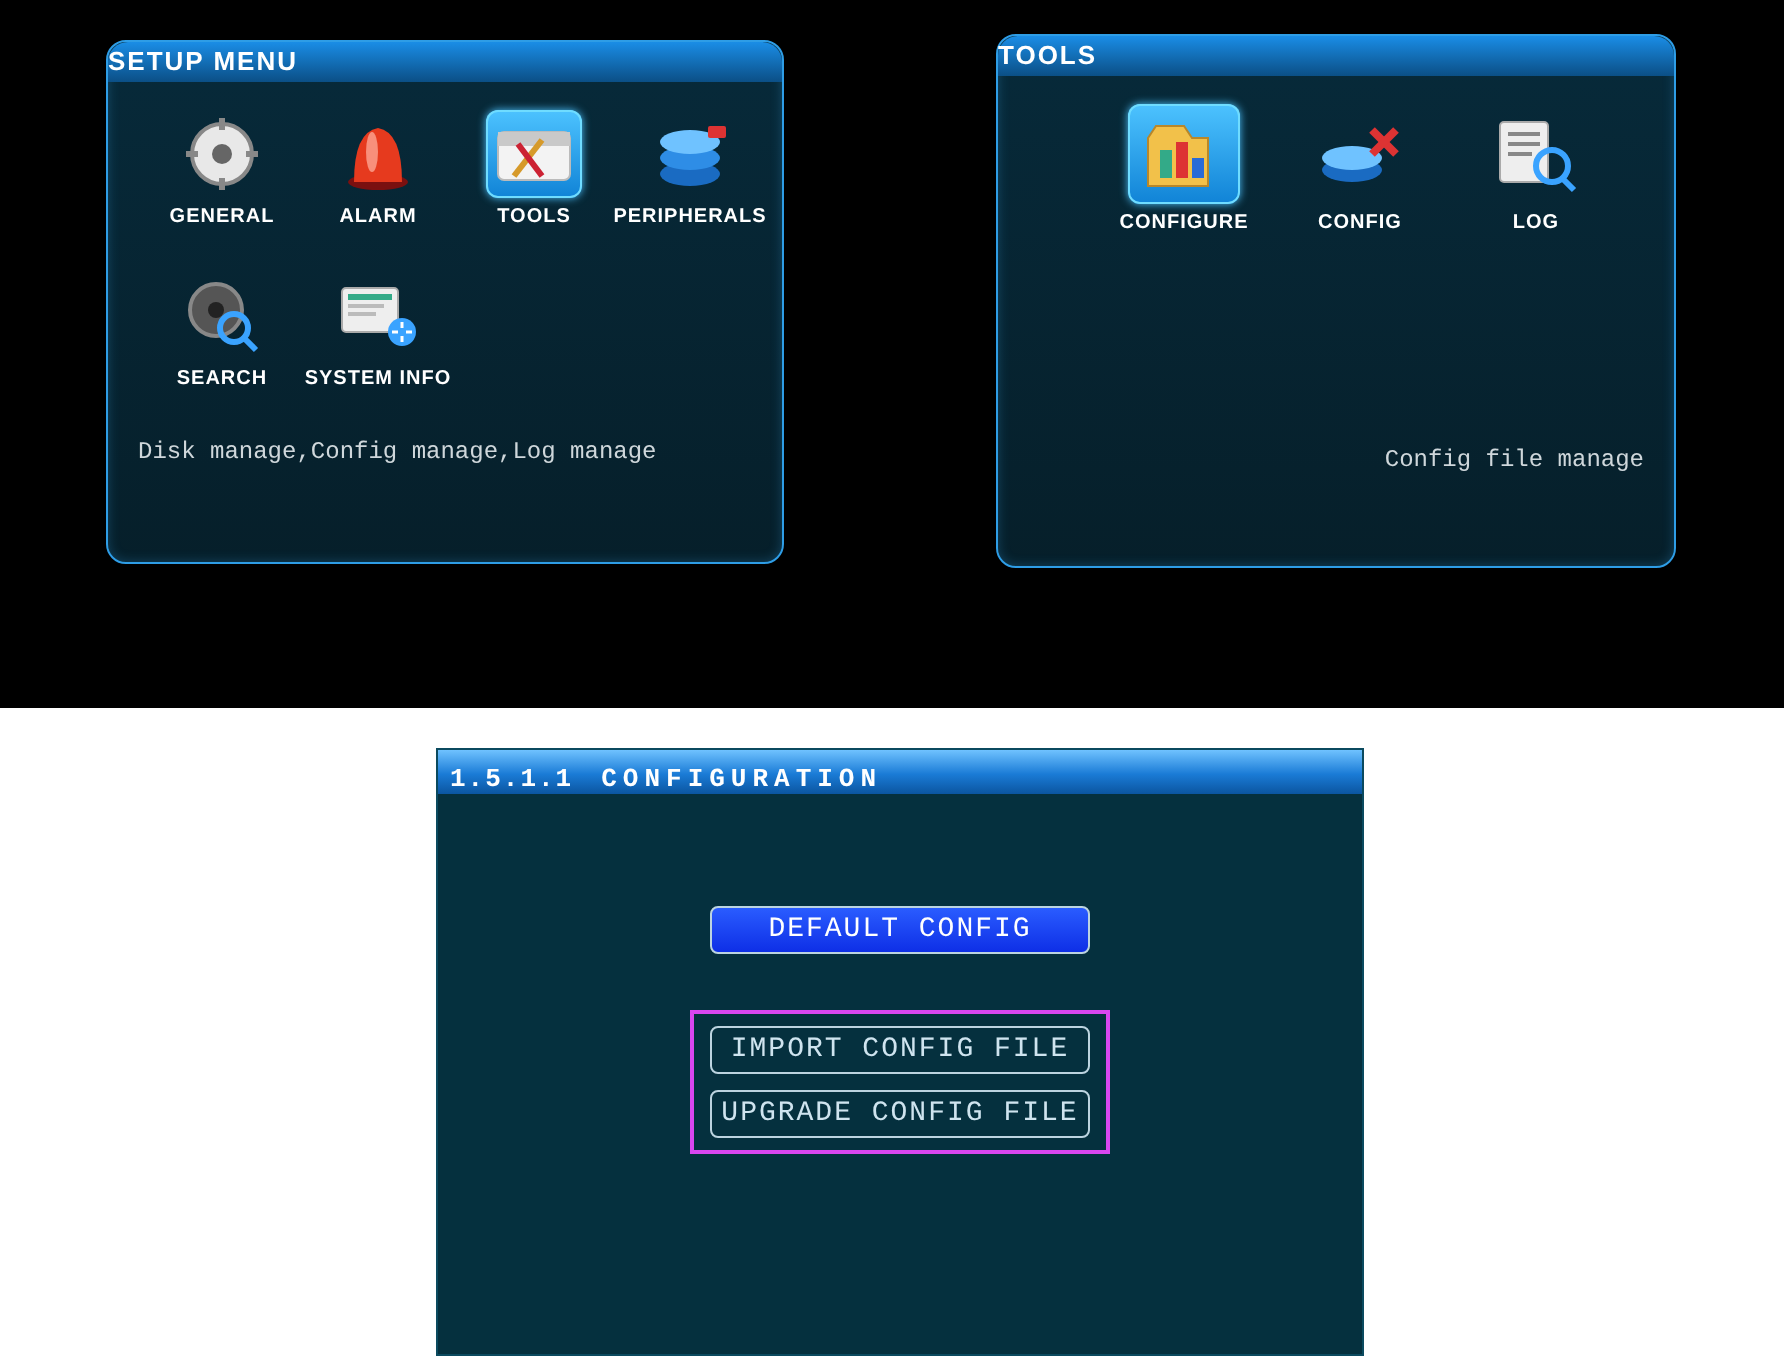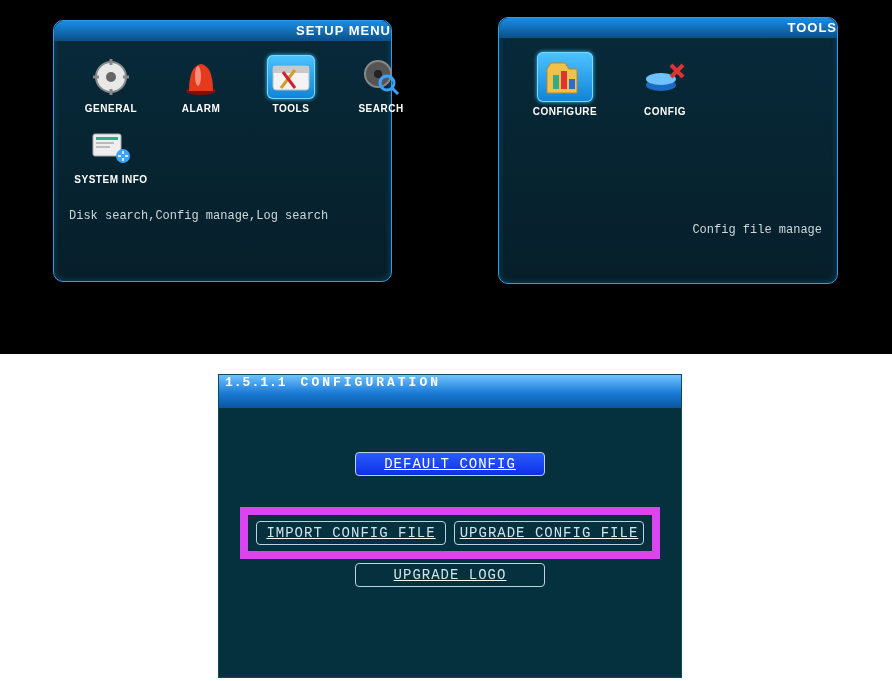--- a/index.html
+++ b/index.html
@@ -14,38 +14,37 @@
   }
   
   .panel {
     position: absolute;
     background: linear-gradient(180deg, #072a3a 0%, #061f2a 100%);
     border: 1px solid #2e9de6;
     border-radius: 10px;
     box-shadow: 0 0 6px rgba(60,180,255,.25) inset;
   }
   .panel-title {
-    text-align: right;
+    text-align: left;
     background: linear-gradient(180deg,#1a8de6 0%, #0b4f86 100%);
     border-top-left-radius: 10px;
     border-top-right-radius: 10px;
     font-weight: bold;
     letter-spacing: 1px;
     color: #fff;
     font-size: 13px;
     padding: 2px 0 3px;
   }
   
   .icon-grid {
     padding: 14px 12px 6px 18px;
     display: grid;
     grid-template-columns: repeat(4, 78px);
     row-gap: 22px;
     column-gap: 0px;
-    gap: 12px;
   }
   .icon-item {
     display: flex;
     flex-direction: column;
     align-items: center;
     cursor: pointer;
     gap: 4px;
   }
   .icon-box {
     width: 48px; height: 44px;
@@ -62,71 +61,70 @@
     letter-spacing: .5px;
     white-space: nowrap;
   }
   .panel-desc {
     color: #cfd7db;
     font-family: "Courier New", monospace;
     font-size: 12px;
     padding: 18px 15px 12px;
   }
   
-  .icon-grid.tools { grid-template-columns: repeat(3, 88px); padding-left: 22px; }
+  .icon-grid.tools { grid-template-columns: repeat(3, 88px); padding-left: 22px; margin-left: 27px; }
 
   
   svg { display:block; }
 
   
   #config-window {
     position: absolute;
     left: 218px; top: 374px;
     width: 464px; height: 304px;
     background: #05303e;
     border: 1px solid #0b4a5f;
   }
   .config-titlebar {
-    height: 33px;
+    height: 22px;
     background: linear-gradient(180deg,#6fc2ff 0%, #1a7bd6 55%, #0b55a0 100%);
-    display:flex; align-items:flex-start;
+    display:flex; align-items:flex-end;
     font-family: "Courier New", monospace;
     font-weight: bold;
     font-size: 13px;
     letter-spacing: 1px;
   }
   .config-version { color:#fff; padding:0 14px 0 6px; }
   .config-title { flex:0 0 auto; color:#fff; letter-spacing: 3px;}
   .config-body {
-    padding-top: 44px;
-    display:flex; flex-direction:column; align-items:center; gap:4px;
+    padding-top: 56px;
+    display:flex; flex-direction:column; align-items:center; gap:28px;
     font-family: "Courier New", monospace;
-    text-decoration: underline;
   }
   .cfg-btn {
     width: 190px;
     height: 24px;
     line-height: 22px;
     text-align:center;
     border:1px solid #bcd4e0;
     border-radius: 4px;
     color:#cfe4ef;
     font-size:14px;
     letter-spacing:1px;
     background: transparent;
     cursor:pointer;
   }
   .cfg-btn.primary {
     background: linear-gradient(180deg,#2a5cff 0%, #0e2fe6 100%);
     color:#fff;
   }
   .highlight-group {
-    border: 8px solid #d946ef;
+    border: 2px solid #d946ef;
     padding: 6px 8px;
-    display:flex; flex-direction:row; gap:8px;margin-top:27px;
+    display:flex; flex-direction:column; gap:8px;
   }
   
   #white-area {
     position:absolute; left:0; top:354px; width:892px; height:327px;
     background:#fff;
   }
 </style>
 </head>
 <body>
 
@@ -170,20 +168,31 @@
         <svg width="40" height="34" viewBox="0 0 40 34">
           <rect x="2" y="6" width="36" height="24" rx="3" fill="#f3f3f3" stroke="#bbb"></rect>
           <rect x="2" y="6" width="36" height="7" fill="#c9c9c9"></rect>
           <line x1="10" y1="28" x2="24" y2="10" stroke="#d69a2a" stroke-width="3"></line>
           <line x1="24" y1="28" x2="12" y2="12" stroke="#c23" stroke-width="3"></line>
         </svg>
       </div>
       <span class="icon-label">TOOLS</span>
     </div>
 
+    <div class="icon-item">
+      <div class="icon-box">
+        <svg width="38" height="36" viewBox="0 0 38 36">
+          <ellipse cx="19" cy="28" rx="15" ry="6" fill="#1a6bc2"></ellipse>
+          <ellipse cx="19" cy="20" rx="15" ry="6" fill="#2e8de6"></ellipse>
+          <ellipse cx="19" cy="12" rx="15" ry="6" fill="#6fc2ff"></ellipse>
+          <rect x="28" y="4" width="9" height="6" rx="1" fill="#d33"></rect>
+        </svg>
+      </div>
+      <span class="icon-label">PERIPHERALS</span>
+    </div>
 
     <div class="icon-item">
       <div class="icon-box">
         <svg width="38" height="38" viewBox="0 0 38 38">
           <circle cx="16" cy="16" r="13" fill="#555" stroke="#888" stroke-width="2"></circle>
           <circle cx="16" cy="16" r="4" fill="#222"></circle>
           <circle cx="25" cy="25" r="7" fill="none" stroke="#3aa3ff" stroke-width="3"></circle>
           <line x1="30" y1="30" x2="36" y2="36" stroke="#3aa3ff" stroke-width="3"></line>
         </svg>
       </div>
@@ -203,21 +212,21 @@
               <line x1="32" y1="31" x2="32" y2="28"></line>
               <line x1="27" y1="26" x2="30" y2="26"></line>
               <line x1="37" y1="26" x2="34" y2="26"></line>
             </g>
         </svg>
       </div>
       <span class="icon-label">SYSTEM INFO</span>
     </div>
 
   </div>
-  <div class="panel-desc">Disk search,Config manage,Log search</div>
+  <div class="panel-desc">Disk manage,Config manage,Log manage</div>
 </div>
 
 <div class="panel" style="left:498px; top:17px; width:340px; height:267px;">
   <div class="panel-title">TOOLS</div>
   <div class="icon-grid tools">
 
     <div class="icon-item">
       <div class="icon-box selected" style="width:56px;height:50px;">
         <svg width="44" height="40" viewBox="0 0 44 40">
           <path d="M4 12 L4 36 L34 36 L34 12 L26 12 L22 6 L8 6 L4 12 Z" fill="#f2c14a" stroke="#b8872a"></path>
@@ -234,31 +243,43 @@
         <svg width="44" height="40" viewBox="0 0 44 40">
           <ellipse cx="18" cy="28" rx="15" ry="6" fill="#1a6bc2"></ellipse>
           <ellipse cx="18" cy="22" rx="15" ry="6" fill="#6fc2ff"></ellipse>
           <line x1="28" y1="8" x2="40" y2="20" stroke="#d33" stroke-width="4"></line>
           <line x1="40" y1="8" x2="28" y2="20" stroke="#d33" stroke-width="4"></line>
         </svg>
       </div>
       <span class="icon-label">CONFIG</span>
     </div>
 
+    <div class="icon-item">
+      <div class="icon-box" style="width:56px;height:50px;">
+        <svg width="44" height="40" viewBox="0 0 44 40">
+          <rect x="4" y="4" width="24" height="30" rx="2" fill="#eee" stroke="#aaa"></rect>
+          <line x1="8" y1="10" x2="24" y2="10" stroke="#888" stroke-width="2"></line>
+          <line x1="8" y1="15" x2="24" y2="15" stroke="#888" stroke-width="2"></line>
+          <line x1="8" y1="20" x2="20" y2="20" stroke="#888" stroke-width="2"></line>
+          <circle cx="30" cy="26" r="8" fill="none" stroke="#3aa3ff" stroke-width="3"></circle>
+          <line x1="35" y1="32" x2="41" y2="38" stroke="#3aa3ff" stroke-width="3"></line>
+        </svg>
+      </div>
+      <span class="icon-label">LOG</span>
+    </div>
 
   </div>
   <div class="panel-desc" style="padding-top:100px;text-align:right;">Config file manage</div>
 </div>
 
 <div id="config-window">
   <div class="config-titlebar">
     <span class="config-version">1.5.1.1</span>
     <span class="config-title">CONFIGURATION</span>
   </div>
   <div class="config-body">
     <div class="cfg-btn primary">DEFAULT CONFIG</div>
     <div class="highlight-group">
       <div class="cfg-btn">IMPORT CONFIG FILE</div>
       <div class="cfg-btn">UPGRADE CONFIG FILE</div>
     </div>
-    <div class="cfg-btn">UPGRADE LOGO</div>
   </div>
 </div>
 
 </body></html>

